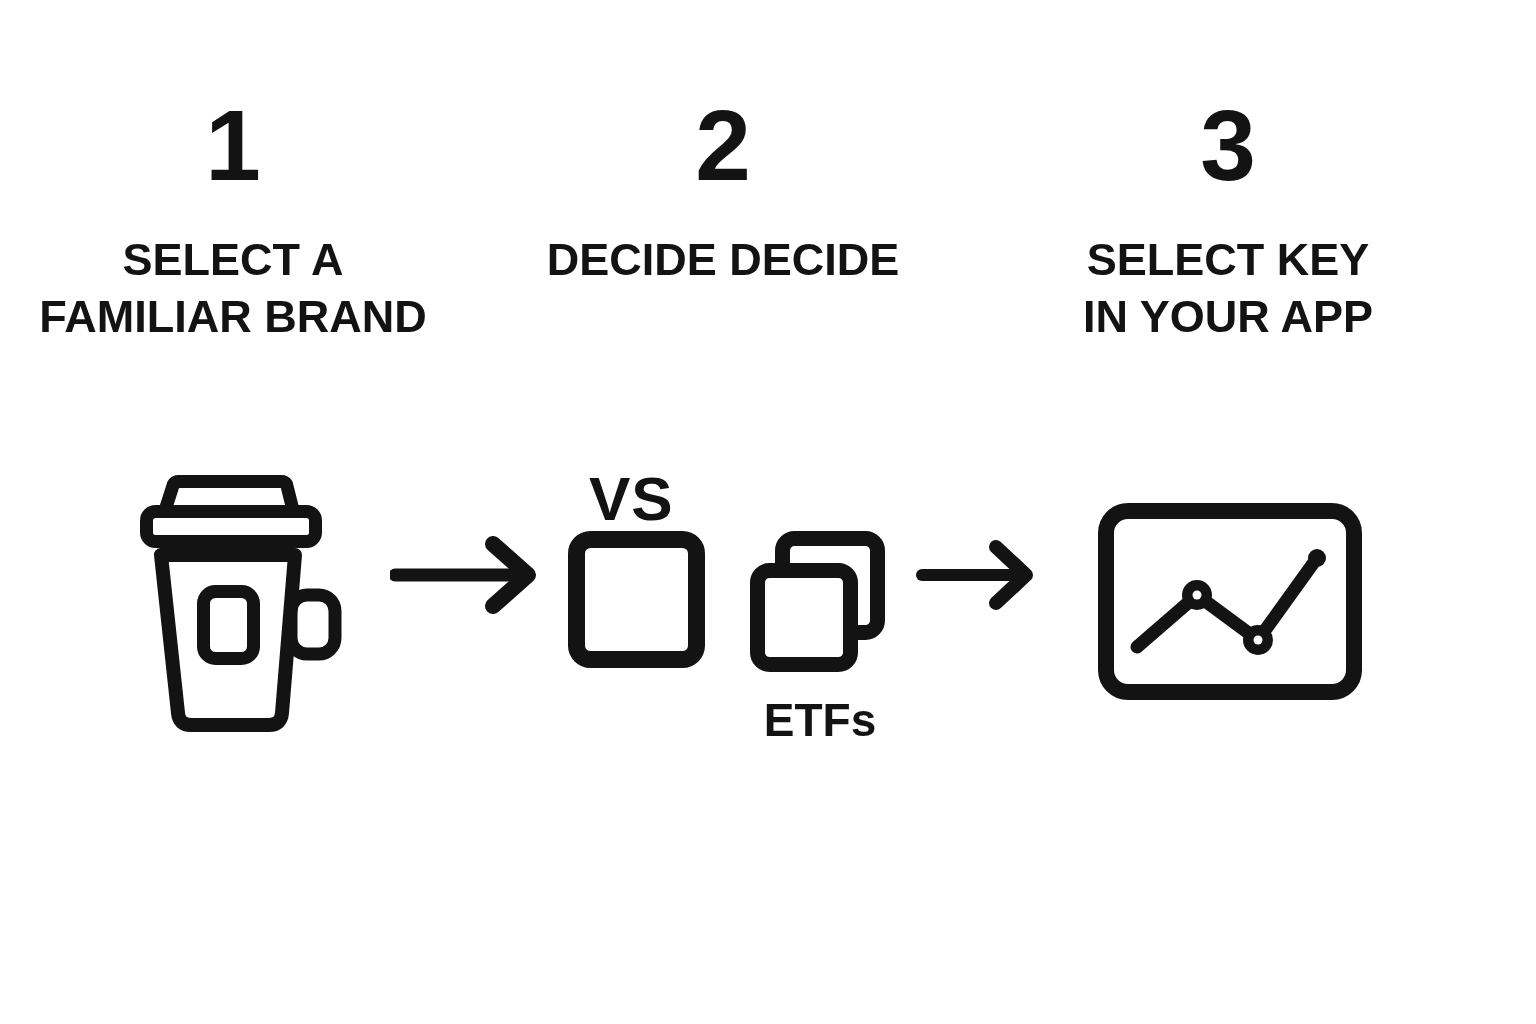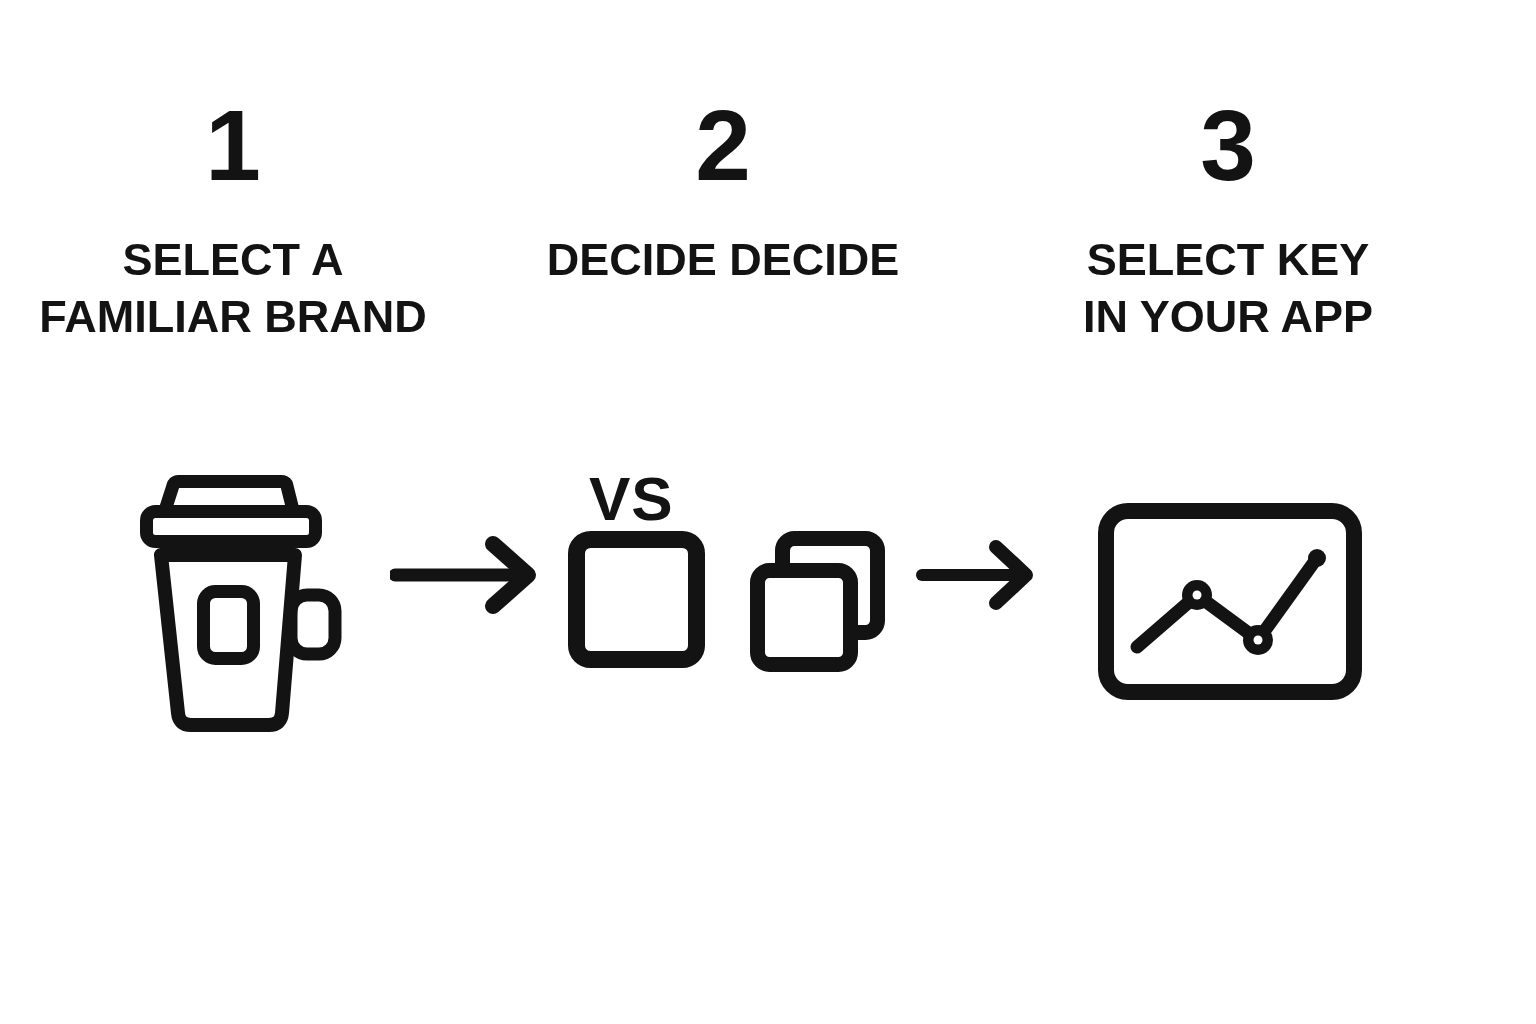--- a/index.html
+++ b/index.html
@@ -117,20 +117,21 @@
     <rect x="18.5" y="18.5" width="120" height="120" rx="14" fill="none" stroke="currentColor" stroke-width="17"></rect>
   </svg>
 
   <svg style="left:738px; top:519px;" width="160" height="160" viewBox="0 0 160 160">
     <g stroke="currentColor">
       <rect x="44.5" y="19.5" width="95" height="94" rx="12" fill="none" stroke-width="15"></rect>
       <rect x="19.5" y="51.5" width="93" height="94" rx="12" fill="#ffffff" stroke-width="15"></rect>
     </g>
   </svg>
 
+  <div class="etf-label">ETFs</div>
 
   <svg style="left:916px; top:535px;" width="120" height="80" viewBox="0 0 120 80">
     <g fill="none" stroke="currentColor" stroke-linecap="round" stroke-linejoin="round">
       <path d="M 6 40 H 102" stroke-width="12"></path>
       <path d="M 80 12 L 110 40 L 80 68" stroke-width="14"></path>
     </g>
   </svg>
 
   <div class="col col-3">
     <div class="step-number">3</div>

